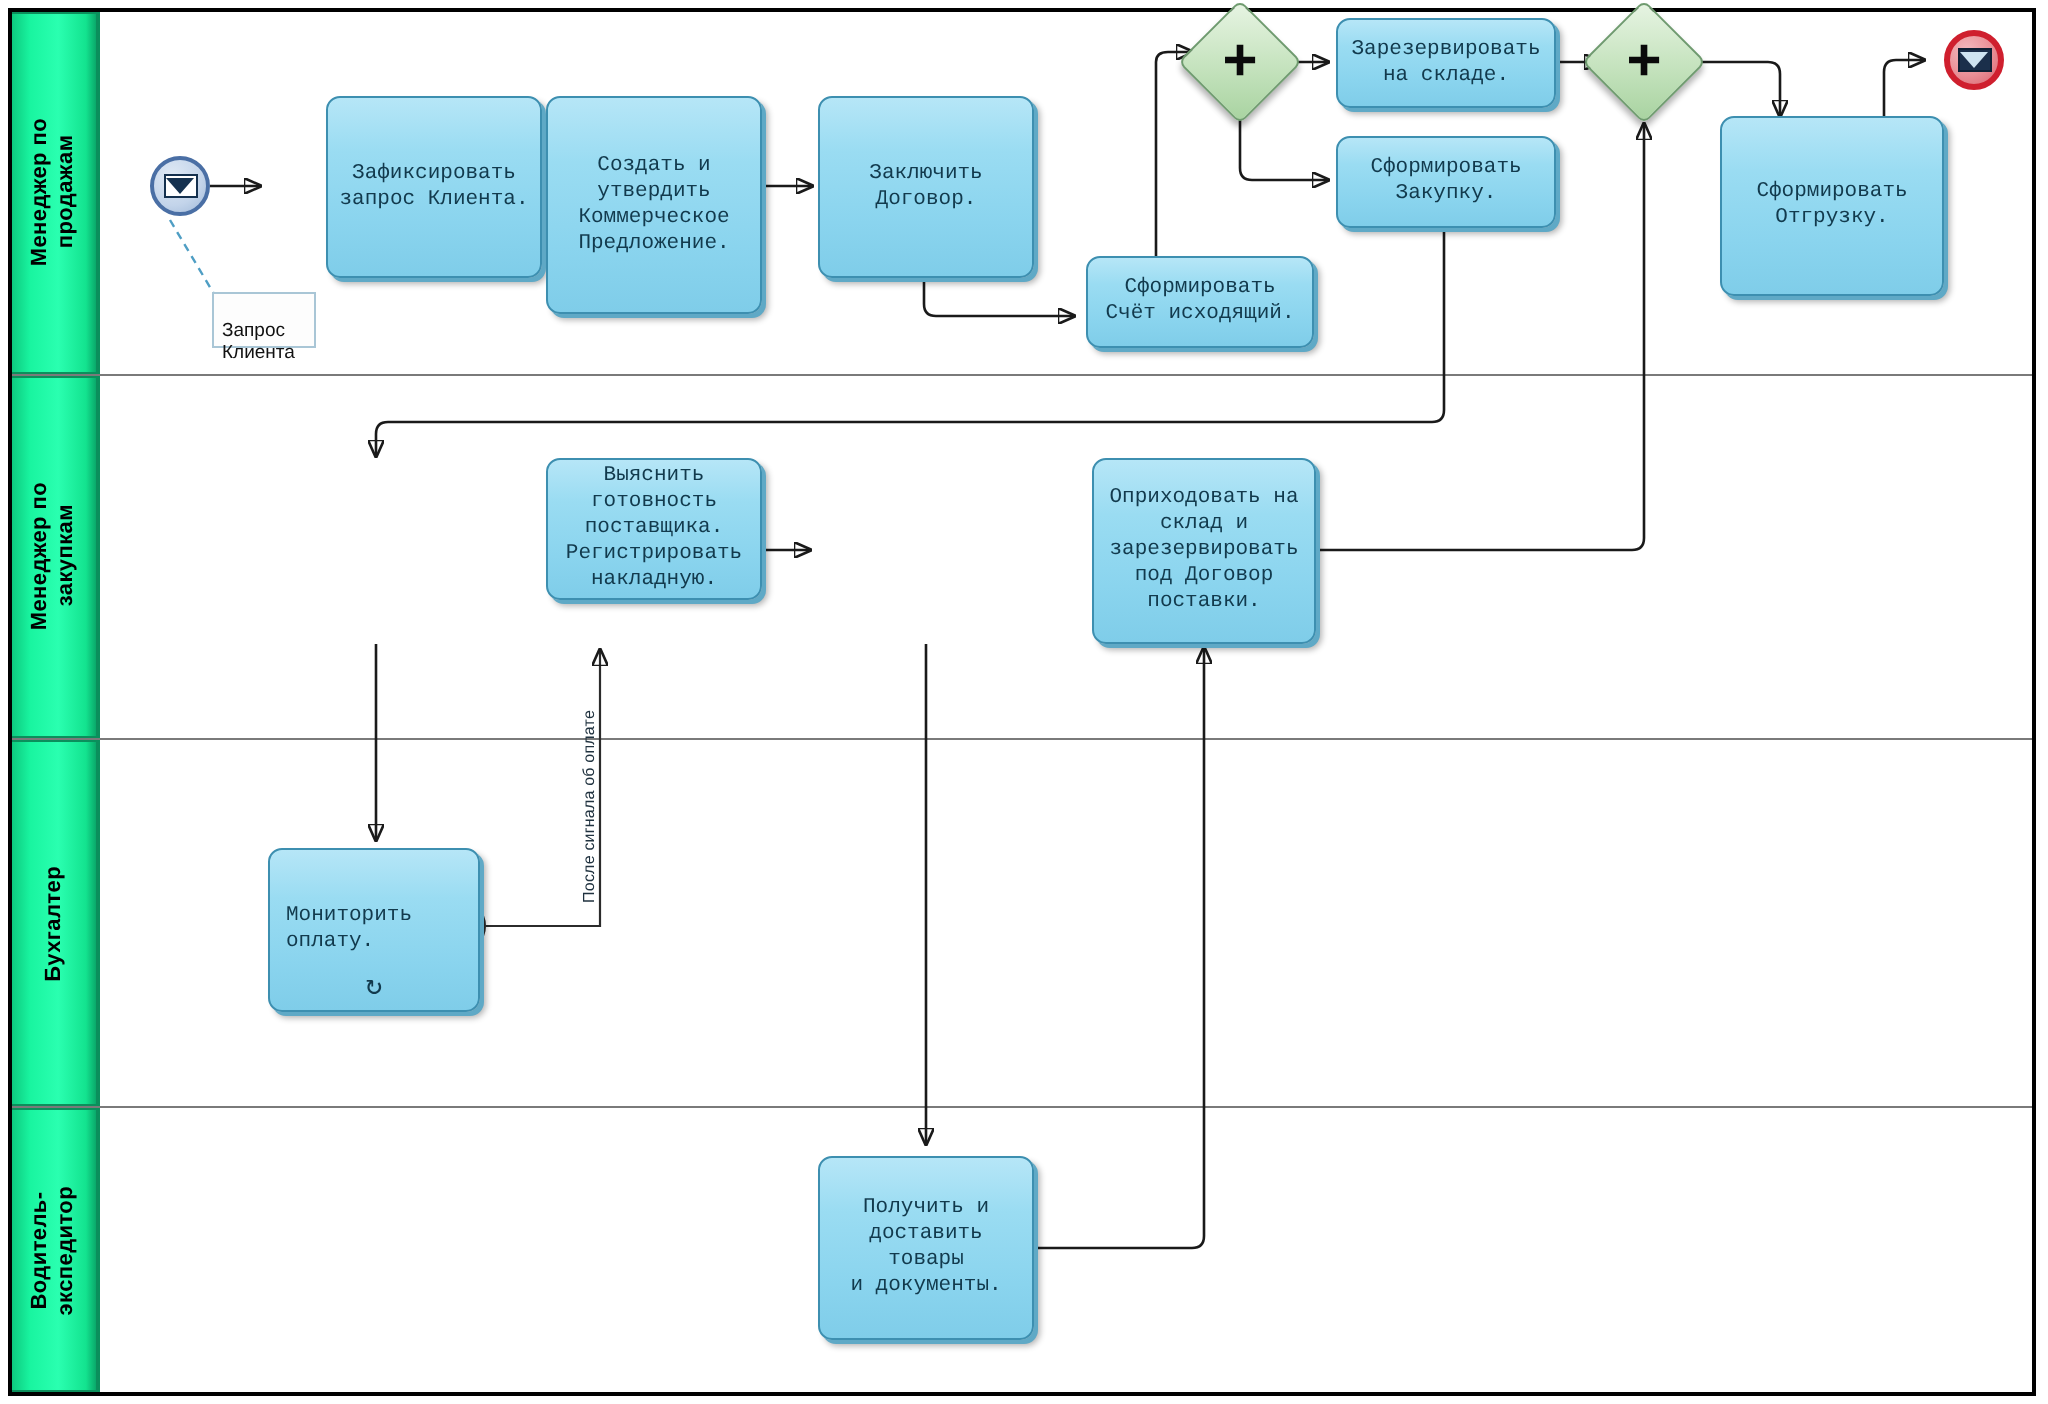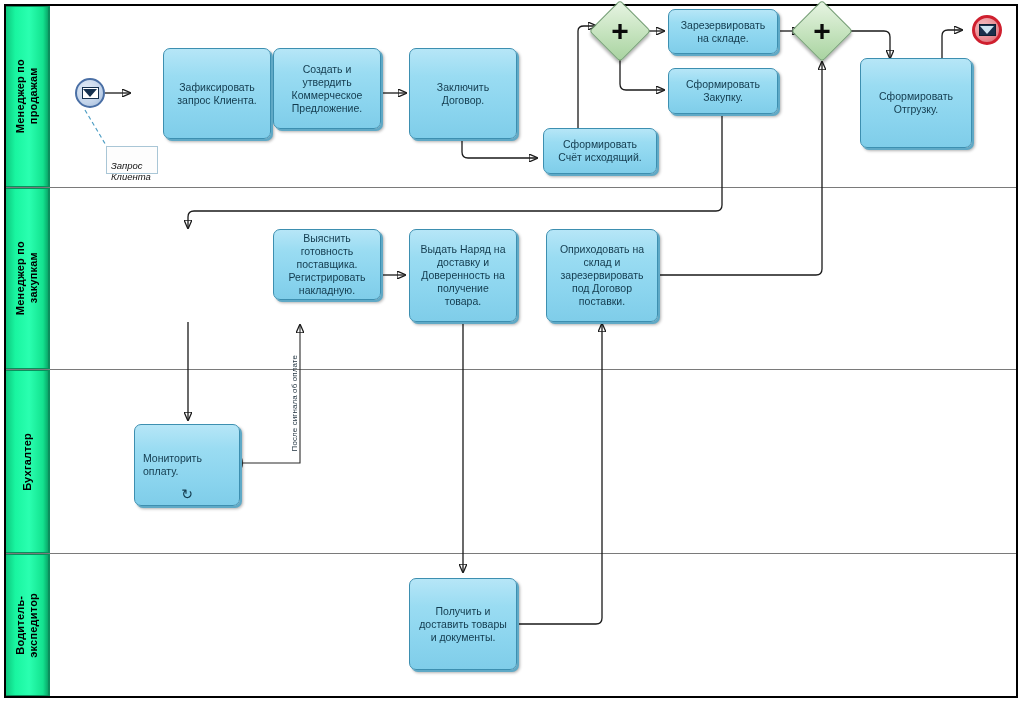--- a/index.html
+++ b/index.html
@@ -63,21 +63,21 @@
     box-shadow:2px 2px 0 0 #5fa9c6, 3px 3px 3px rgba(0,0,0,.30);
     display:flex;
     align-items:center;
     justify-content:center;
     color:#123a4d;
     font-size:10.5px;
     line-height:13px;
     text-align:center;
     padding:2px 4px;
     white-space:pre-line;
-    font-family:Liberation Sans, sans-serif;
+    font-family:Liberation Mono, monospace;
   }
   .task .tlabel{display:block;width:100%;}
   .task.midlow{align-items:center;}
 
   
   .loop-marker{
     position:absolute;
     left:50%;bottom:4px;
     transform:translateX(-50%);
     font-size:14px;line-height:14px;color:#123a4d;
@@ -160,21 +160,20 @@
 
   
   .annotation{
     position:absolute;
     box-sizing:border-box;
     background:#fdfdfd;
     border:1px solid #a9c6d6;
     font-size:9.5px;
     line-height:11px;
     color:#111;
-    font-style:italic;
     padding:2px 3px 2px 4px;
     white-space:pre-line;
   }
 
   
   .vlabel{
     position:absolute;
     writing-mode:vertical-rl;
     transform:rotate(180deg);
     font-size:8px;
@@ -298,21 +297,21 @@
   </div>
   <div class="gateway" style="left:800px;top:9px;">
     <span class="gw-plus">+</span>
   </div>
 
   <div class="task" style="left:135px;top:48px;width:108px;height:91px;margin-left:28px;">
     <span class="tlabel">Зафиксировать
 запрос Клиента.</span>
   </div>
 
-  <div class="task" style="left:273px;top:48px;width:108px;height:81px;">
+  <div class="task" style="left:273px;top:48px;width:108px;height:109px;">
     <span class="tlabel">Создать и
 утвердить
 Коммерческое
 Предложение.</span>
   </div>
 
   <div class="task" style="left:409px;top:48px;width:108px;height:91px;">
     <span class="tlabel">Заключить
 Договор.</span>
   </div>
@@ -339,27 +338,20 @@
 
 
   <div class="task" style="left:273px;top:229px;width:108px;height:71px;">
     <span class="tlabel">Выяснить
 готовность
 поставщика.
 Регистрировать
 накладную.</span>
   </div>
 
-  <div class="task" style="left:409px;top:229px;width:108px;height:93px;">
-    <span class="tlabel">Выдать Наряд на
-доставку и
-Доверенность на
-получение
-товара.</span>
-  </div>
 
   <div class="task" style="left:546px;top:229px;width:112px;height:93px;">
     <span class="tlabel">Оприходовать на
 склад и
 зарезервировать
 под Договор
 поставки.</span>
   </div>
 
   <div class="task midlow" style="left:134px;top:424px;width:106px;height:82px;justify-content:center;align-items:center;">

